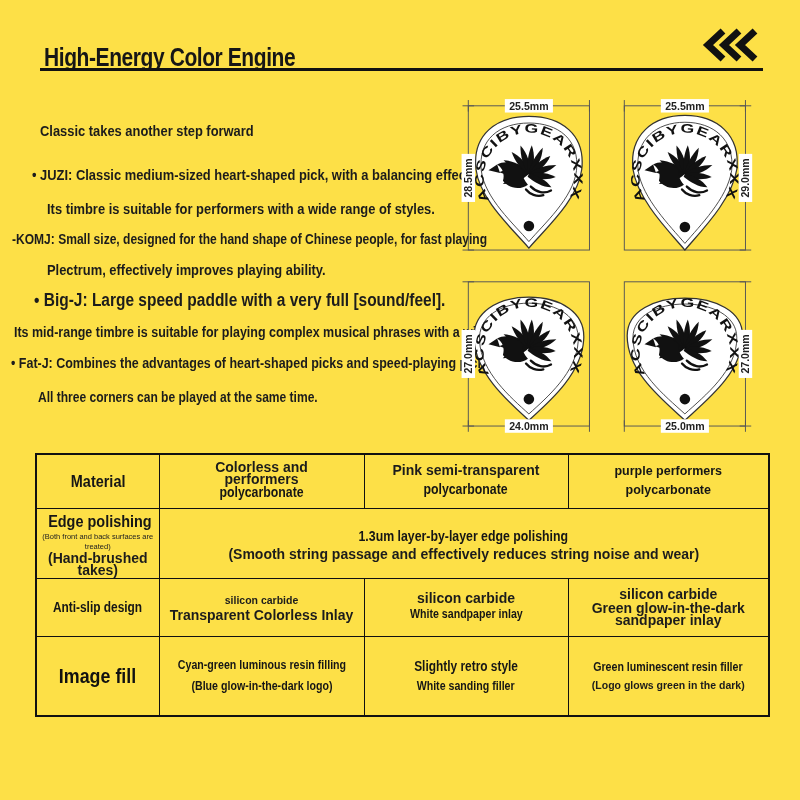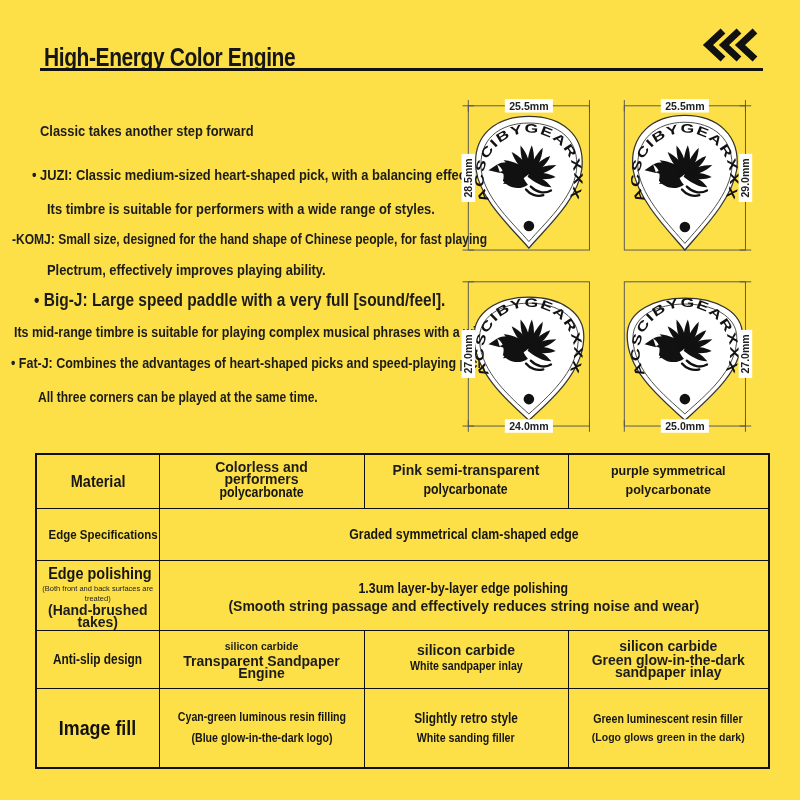--- a/index.html
+++ b/index.html
@@ -203,44 +203,40 @@
       <td>
         <div class="t-xs">Colorless and</div>
         <div class="t-xs">performers</div>
         <div class="t-lg" style="margin-top:-2px"><span class="cx">polycarbonate</span></div>
       </td>
       <td>
         <div class="t-xs">Pink semi-transparent</div>
         <div class="t-lg mt4"><span class="cx">polycarbonate</span></div>
       </td>
       <td>
-        <div class="t-md">purple symmetrical</div>
+        <div class="t-md">purple performers</div>
         <div class="t-md mt2">polycarbonate</div>
       </td>
-    </tr>
-    <tr class="r3">
-      <td><span class="t-lg cx" style="font-size:13.5px">Edge Specifications</span></td>
-      <td colspan="3"><span class="t-lg cx">Graded symmetrical clam-shaped edge</span></td>
     </tr>
     <tr class="r4">
       <td>
         <div class="t-xl"><span class="cx">Edge polishing</span></div>
         <div class="t-xxs">(Both front and back surfaces are treated)</div>
         <div class="t-xs">(Hand-brushed takes)</div>
       </td>
       <td colspan="3">
         <div class="t-lg"><span class="cx">1.3um layer-by-layer edge polishing</span></div>
         <div class="t-xs mt2">(Smooth string passage and effectively reduces string noise and wear)</div>
       </td>
     </tr>
     <tr class="r5">
       <td><span class="t-lg cx" style="font-size:14px">Anti-slip design</span></td>
       <td>
         <div class="t-sm">silicon carbide</div>
-        <div class="t-xs mt2">Transparent Sandpaper Engine</div>
+        <div class="t-xs mt2">Transparent Colorless Inlay</div>
       </td>
       <td>
         <div class="t-xs">silicon carbide</div>
         <div class="t-md mt2"><span class="cx">White sandpaper inlay</span></div>
       </td>
       <td>
         <div class="t-xs">silicon carbide</div>
         <div class="t-xs mt2">Green glow-in-the-dark sandpaper inlay</div>
       </td>
     </tr>

